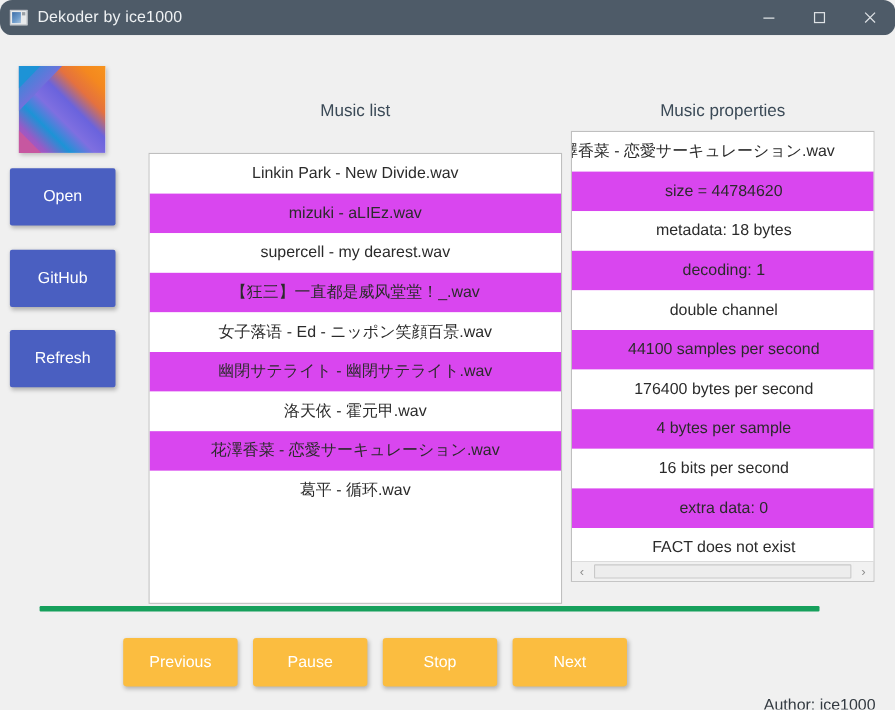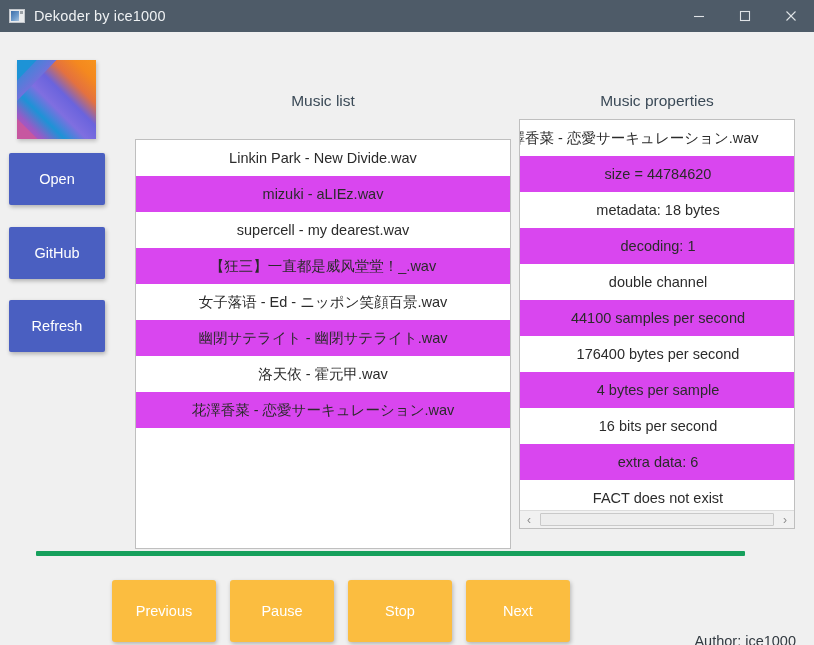--- a/index.html
+++ b/index.html
@@ -9,20 +9,21 @@
     font-family: "Liberation Sans", "DejaVu Sans", sans-serif;
   }
   body { background: #f0f0f0; }
 
   
   #titlebar {
     height: 32px; width: 100%;
     background: #4e5b68;
     display: flex; align-items: center;
     position: relative;
+    border-radius: 11px;
   }
   #app-icon {
     width: 16px; height: 14px;
     margin-left: 9px; margin-right: 9px;
     background: #e8eaec;
     border: 1px solid #c2c6cb;
     position: relative; flex: none;
   }
   #app-icon::before {
     content: ""; position: absolute;
@@ -136,21 +137,21 @@
   
   #progress-bar {
     position: absolute; left: 36px; top: 519px;
     width: 709px; height: 5px;
     background: #16a05c;
     border-radius: 1px;
   }
 
   
   .transport-btn {
-    position: absolute; top: 548px; height: 62px;
+    position: absolute; top: 548px; height: 44px;
     background: #fbbd40; color: #ffffff;
     border: none; border-radius: 3px;
     font-family: "Liberation Sans", sans-serif;
     font-size: 14.5px;
     box-shadow: 1px 2px 4px rgba(0,0,0,.25);
     cursor: pointer;
     display: flex; align-items: center; justify-content: center;
   }
   #btn-previous { left: 112px; width: 104px; }
   #btn-pause    { left: 230px; width: 104px; }
@@ -231,37 +232,38 @@
   <div class="listbox" id="music-list">
     <div class="rows" id="music-list-rows">
         <div class="row odd">Linkin Park - New Divide.wav</div>
         <div class="row even">mizuki - aLIEz.wav</div>
         <div class="row odd">supercell - my dearest.wav</div>
         <div class="row even">【狂三】一直都是威风堂堂！_.wav</div>
         <div class="row odd">女子落语 - Ed - ニッポン笑顔百景.wav</div>
         <div class="row even">幽閉サテライト - 幽閉サテライト.wav</div>
         <div class="row odd">洛天依 - 霍元甲.wav</div>
         <div class="row even">花澤香菜 - 恋愛サーキュレーション.wav</div>
+        <div class="row odd">葛平 - 循环.wav</div>
       </div>
   </div>
 
   <div class="panel-title" id="music-prop-title">Music properties</div>
   <div class="listbox" id="music-props">
     <div id="props-scroll-area">
       <div class="rows" id="music-props-rows">
           <div class="row odd clipped">花澤香菜 - 恋愛サーキュレーション.wav</div>
           <div class="row even">size = 44784620</div>
           <div class="row odd">metadata: 18 bytes</div>
           <div class="row even">decoding: 1</div>
           <div class="row odd">double channel</div>
           <div class="row even">44100 samples per second</div>
           <div class="row odd">176400 bytes per second</div>
           <div class="row even">4 bytes per sample</div>
           <div class="row odd">16 bits per second</div>
-          <div class="row even">extra data: 6</div>
+          <div class="row even">extra data: 0</div>
           <div class="row odd">FACT does not exist</div>
         </div>
     </div>
     <div id="props-hscroll">
       <div class="sb-arrow">‹</div>
       <div id="props-hscroll-track">
         <div id="props-hscroll-thumb"></div>
       </div>
       <div class="sb-arrow">›</div>
     </div>

